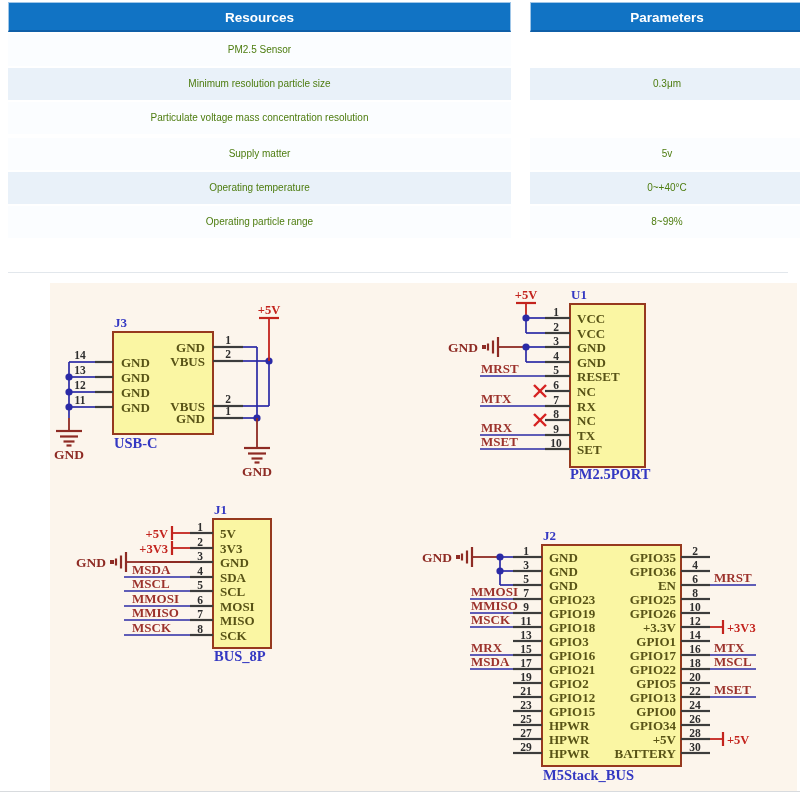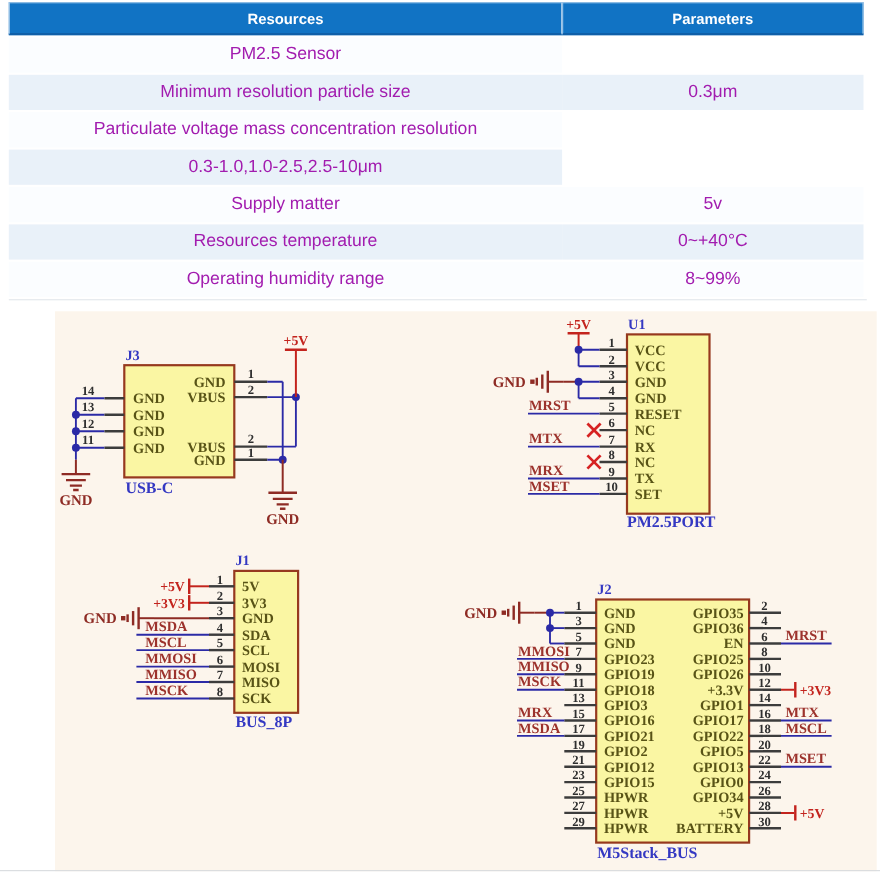--- a/index.html
+++ b/index.html
@@ -1,24 +1,24 @@
 <!DOCTYPE html>
 <html><head>
 <meta charset="utf-8">
 <style>
   html,body{margin:0;padding:0;background:#ffffff;}
   body{width:800px;height:800px;position:relative;overflow:hidden;
        font-family:"Liberation Sans", sans-serif;}
 
   
   .spec-table{position:absolute;left:8px;top:2px;width:780px;}
-  .thead,.trow{display:grid;grid-template-columns:503px 274px;column-gap:0;margin-bottom:2px;}
+  .thead,.trow{display:grid;grid-template-columns:503px 274px;column-gap:19px;margin-bottom:2px;}
   .th{background:#1173c4;color:#ffffff;height:30px;line-height:30px;text-align:center;
       font-size:13.5px;font-weight:bold;border:1px solid #9fc6e8;border-bottom:2px solid #0f5fa8;box-sizing:border-box;}
-  .td{height:32px;line-height:32px;text-align:center;font-size:16px;color:#a21caf;
+  .td{height:32px;line-height:32px;text-align:center;font-size:10px;color:#4d7c0f;
       background:#fbfdff;white-space:nowrap;overflow:hidden;}
   .trow.alt .td{background:#e9f1f9;}
   .tbl-bottom{position:absolute;left:8px;top:272px;width:780px;height:1px;background:#e2e7ec;}
 
   
   .schematic-panel{position:absolute;left:50px;top:283px;width:747px;height:509px;background:#fcf5ec;}
   .panel-bottom-line{position:absolute;left:0;top:791px;width:800px;height:1px;background:#d8dbde;}
   svg text{font-family:"Liberation Serif","DejaVu Serif",serif;font-weight:bold;}
 </style>
 </head>
@@ -33,32 +33,31 @@
     <div class="td">PM2.5 Sensor</div>
   </div>
   <div class="trow alt">
     <div class="td">Minimum resolution particle size</div>
     <div class="td">0.3μm</div>
   </div>
   <div class="trow">
     <div class="td">Particulate voltage mass concentration resolution</div>
   </div>
   <div class="trow alt">
-    <div class="td">0.3-1.0,1.0-2.5,2.5-10μm</div>
   </div>
   <div class="trow">
     <div class="td">Supply matter</div>
     <div class="td">5v</div>
   </div>
   <div class="trow alt">
-    <div class="td">Resources temperature</div>
+    <div class="td">Operating temperature</div>
     <div class="td">0~+40°C</div>
   </div>
   <div class="trow">
-    <div class="td">Operating humidity range</div>
+    <div class="td">Operating particle range</div>
     <div class="td">8~99%</div>
   </div>
 </div>
 <div class="tbl-bottom"></div>
 
 <div class="schematic-panel">
   <svg id="schsvg" width="747" height="509" viewBox="50 283 747 509" xmlns="http://www.w3.org/2000/svg">
       <rect x="113" y="332" width="100" height="102" fill="#faf6a3" stroke="#96391e" stroke-width="2"></rect>
       <text x="114" y="327" fill="#3438c2" font-size="13" text-anchor="start">J3</text>
       <text x="114" y="448" fill="#3438c2" font-size="14.5" text-anchor="start">USB-C</text>

